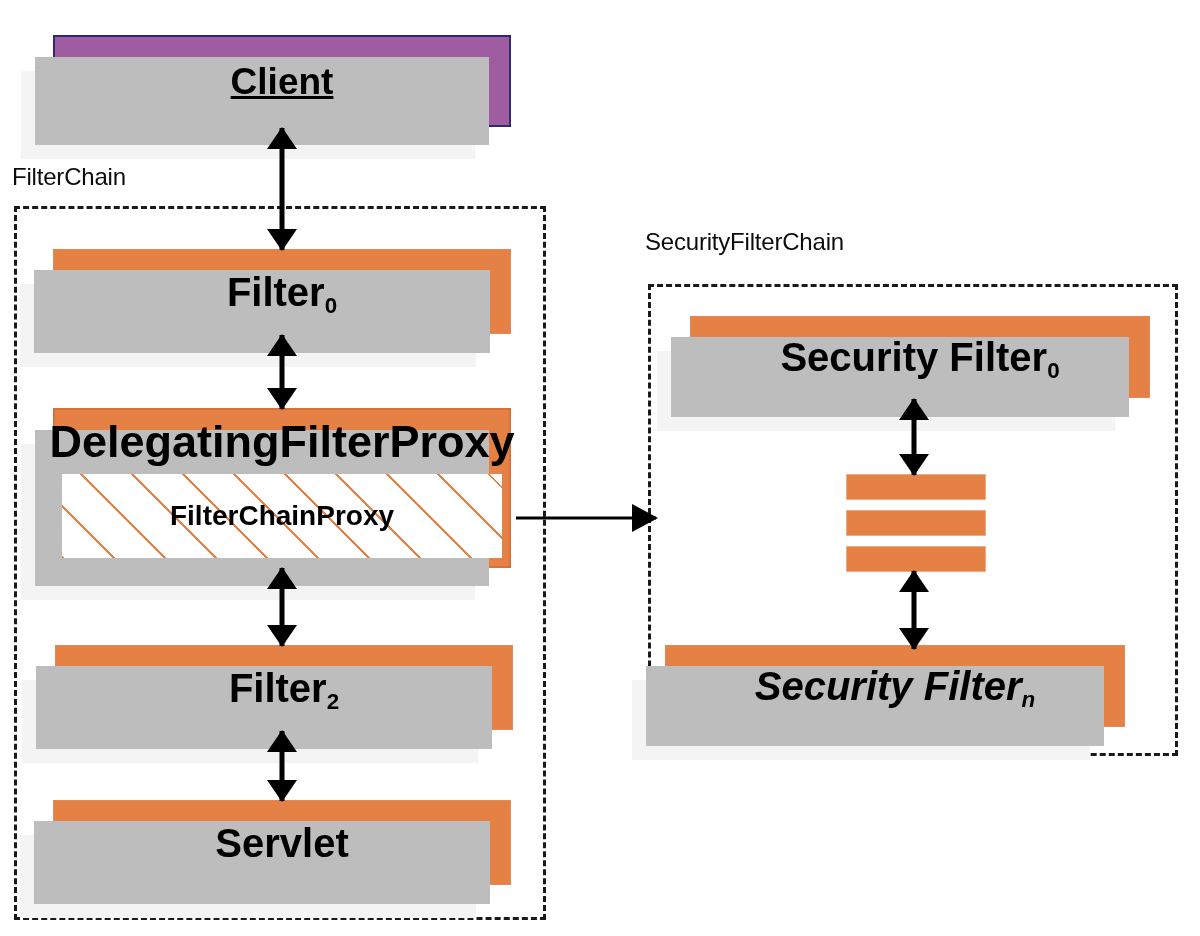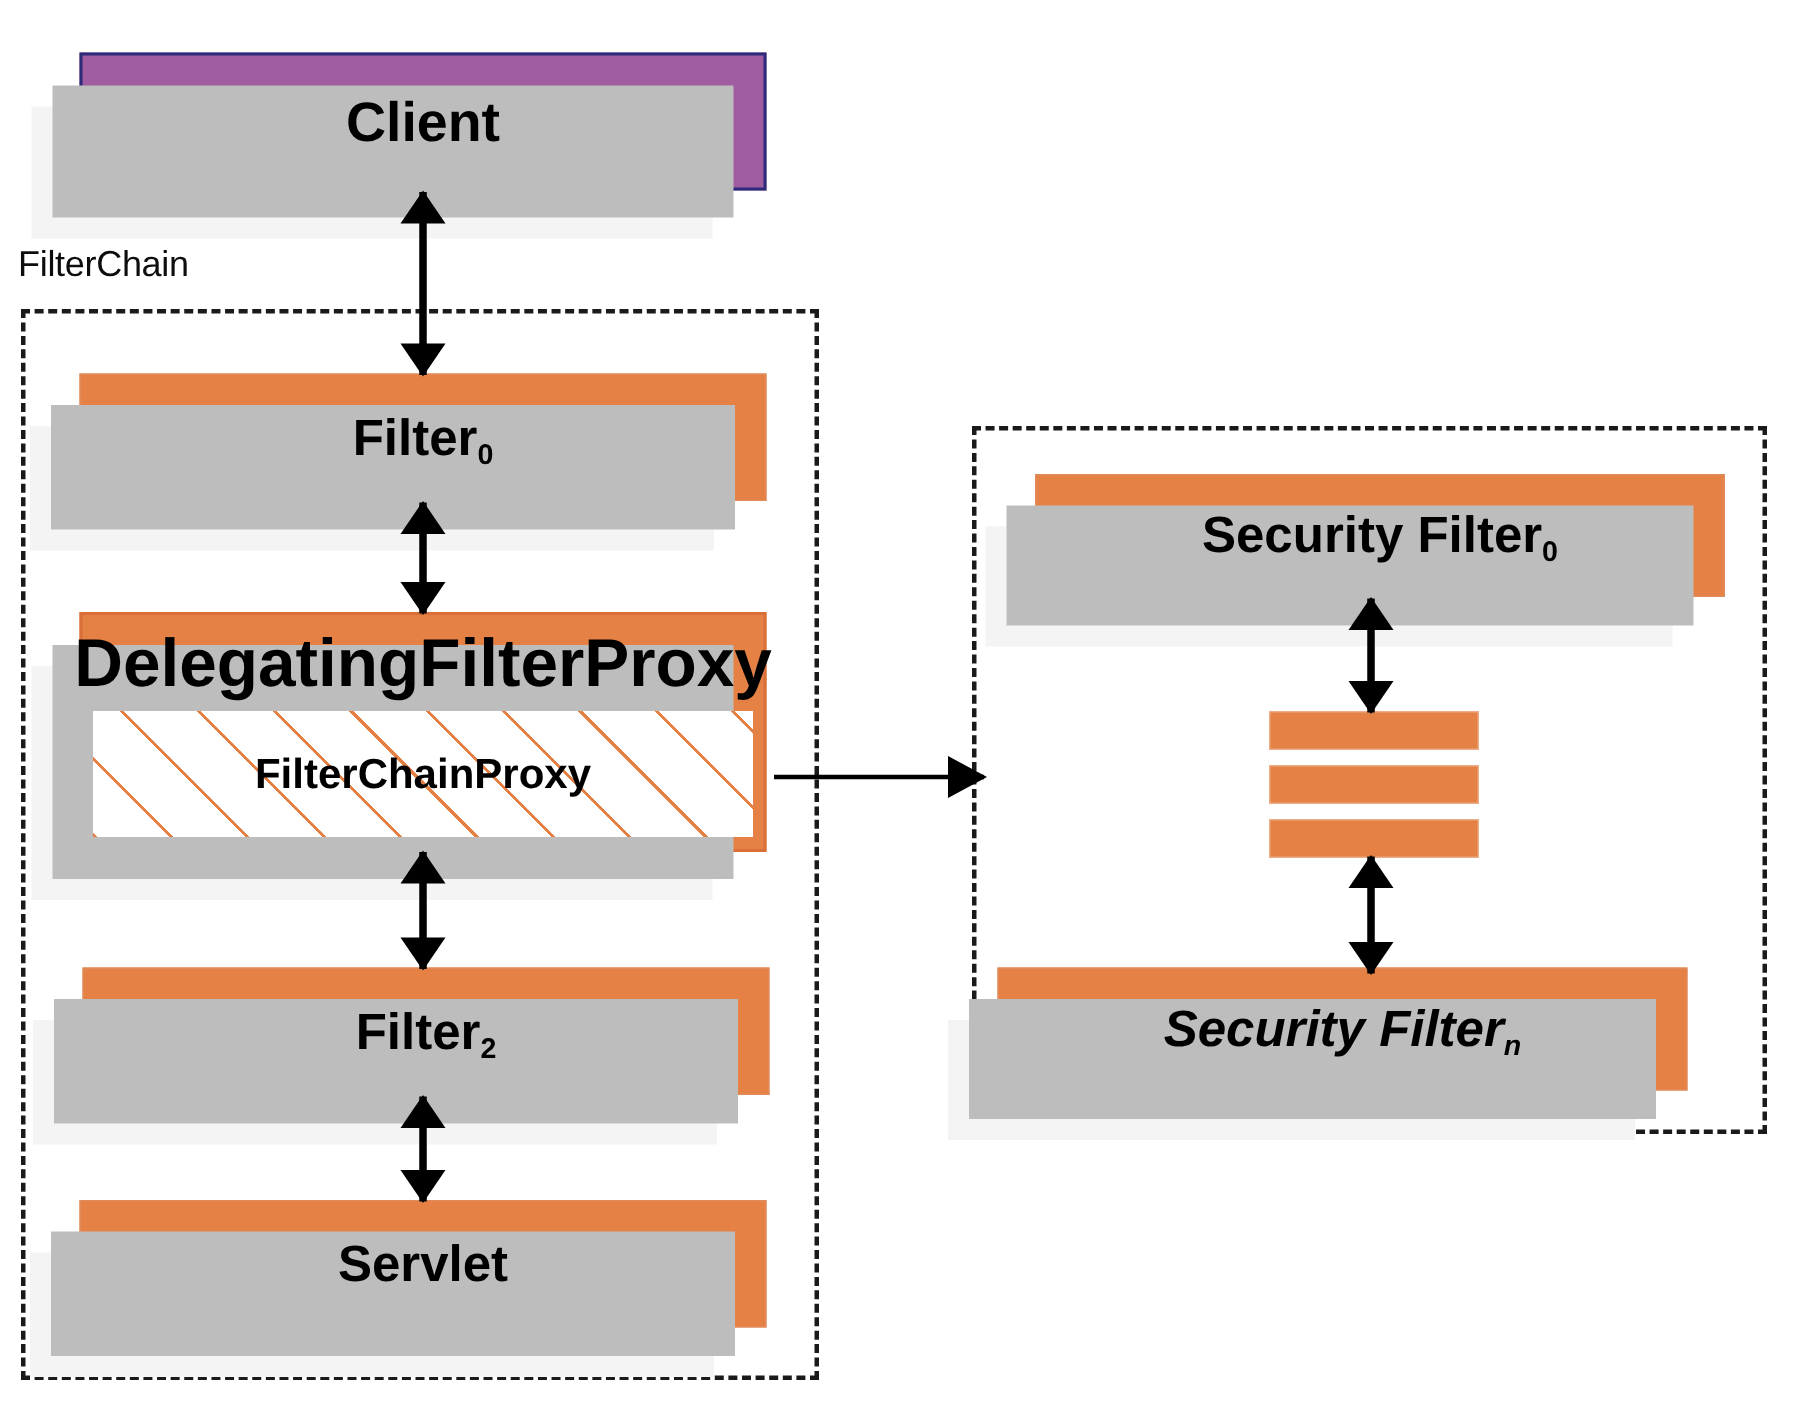--- a/index.html
+++ b/index.html
@@ -70,21 +70,21 @@
   .node-orange {
     background: #e58145;
     border: 1px solid #e08a5a;
   }
   .node-purple {
     background: #a05ca0;
     border: 2px solid #2b2b7a;
   }
 
   .node-label {
-    font-size: 34px;
+    font-size: 40px;
     font-weight: bold;
     line-height: 1;
   }
   .node-label.big {
     font-size: 37px;
   }
   .node-label sub {
     font-size: 0.56em;
     vertical-align: baseline;
     position: relative;
@@ -221,21 +221,21 @@
     border-top: 14px solid transparent;
     border-bottom: 14px solid transparent;
     border-left: 26px solid #000;
   }
 </style>
 </head>
 <body>
 
 <div id="canvas">
 
-  <div class="node node-purple shadowed" style="left:53px; top:35px; width:458px; height:92px; z-index:5;">
+  <div class="node node-purple shadowed" style="left:53px; top:35px; width:458px; height:92px; z-index:5;text-decoration:underline;">
     <span class="node-label big">Client</span>
   </div>
 
   <div class="group-label" style="left:12px; top:163px;">FilterChain</div>
 
   <div class="group-box" style="left:14px; top:206px; width:532px; height:714px;"></div>
 
   <div class="arrow-v" style="left:282px; top:128px; height:122px; z-index:6;">
     <div class="shaft"></div>
     <div class="arrow-head up"></div>
@@ -281,20 +281,21 @@
   <div class="arrow-v" style="left:282px; top:731px; height:70px; z-index:6;">
     <div class="shaft"></div>
     <div class="arrow-head up"></div>
     <div class="arrow-head down"></div>
   </div>
 
   <div class="node node-orange shadowed" style="left:53px; top:800px; width:458px; height:85px; z-index:5;">
     <span class="node-label">Servlet</span>
   </div>
 
+  <div class="group-label" style="left:645px; top:228px;">SecurityFilterChain</div>
 
   <div class="group-box" style="left:648px; top:284px; width:530px; height:472px;"></div>
 
   <div class="node node-orange shadowed" style="left:690px; top:316px; width:460px; height:82px; z-index:5;">
     <span class="node-label">
       <span>Security Filter</span><sub>0</sub>
     </span>
   </div>
 
   <div class="arrow-v" style="left:914px; top:399px; height:76px; z-index:6;">

